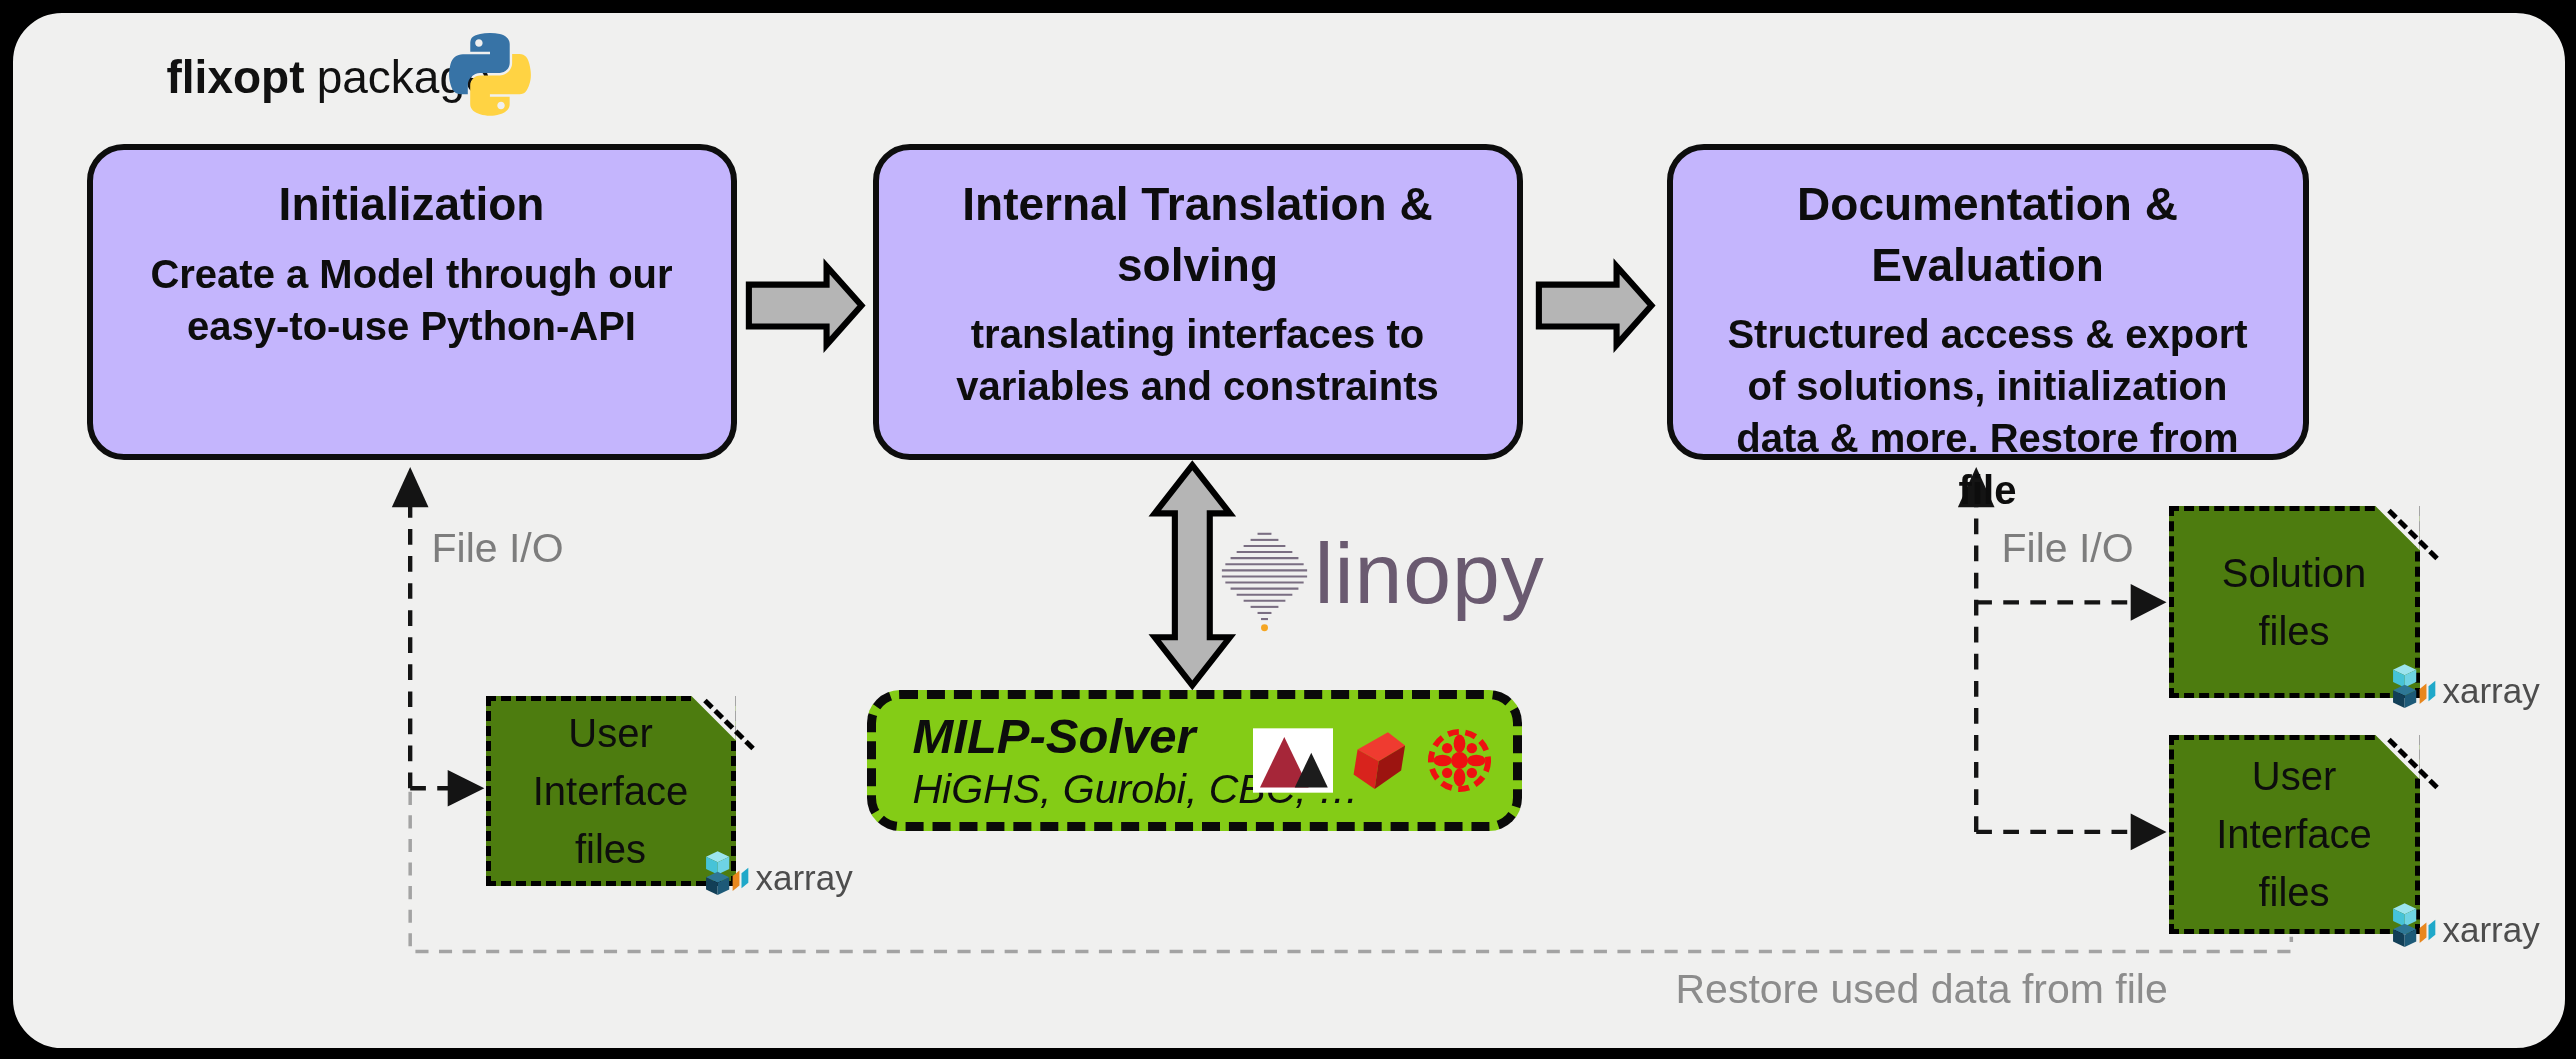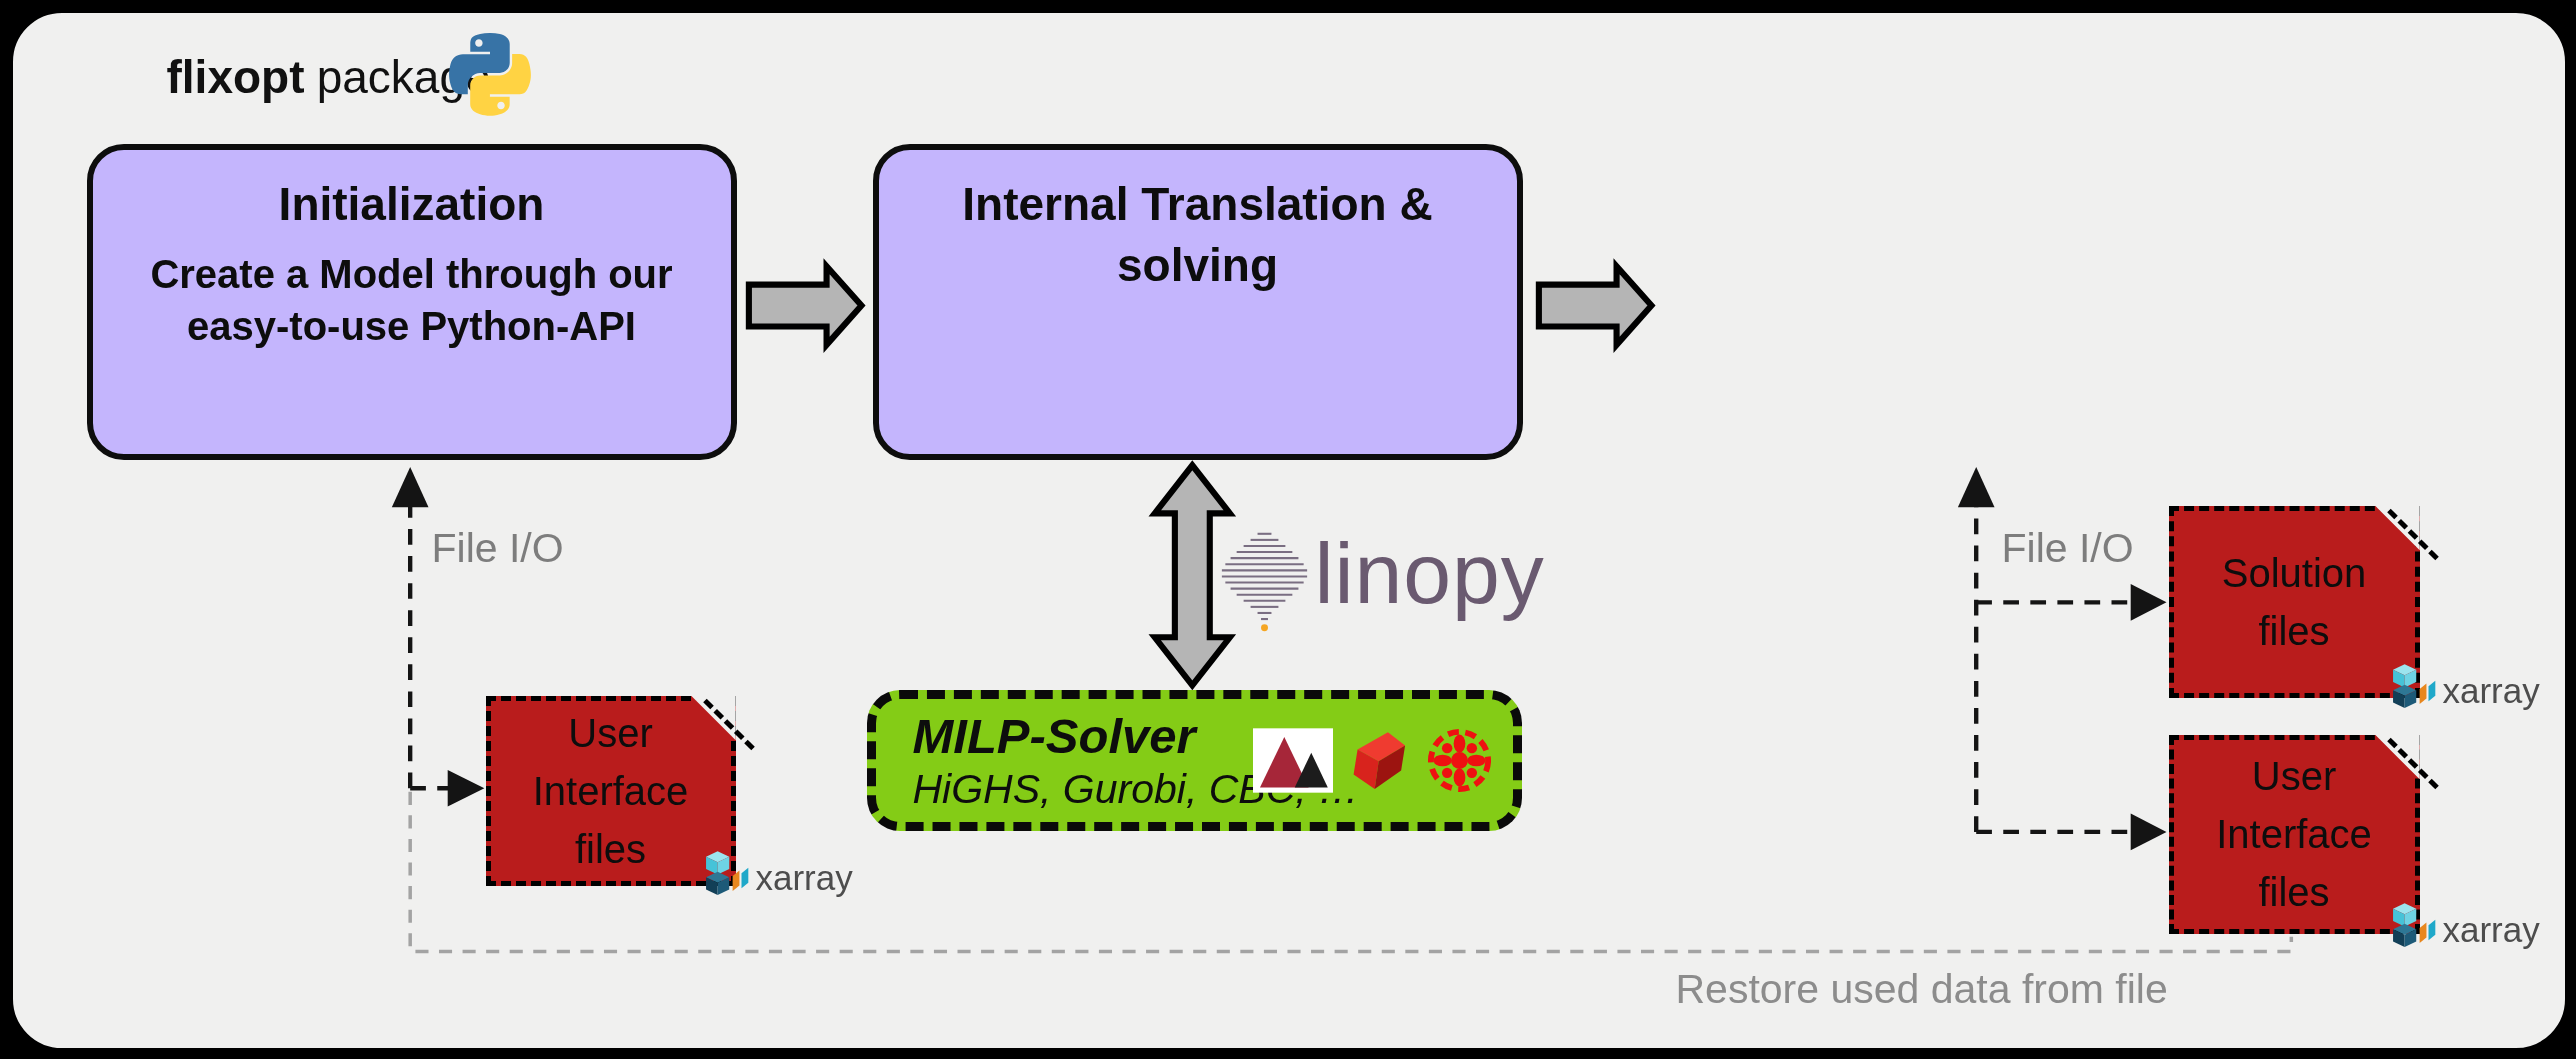--- a/index.html
+++ b/index.html
@@ -31,21 +31,21 @@
   .solver-text{padding-left:37px;}
   .solver-text h3{margin:0;font-size:49px;font-style:italic;font-weight:700;color:#0d0d0d;line-height:1.15;}
   .solver-text p{margin:3.5px 0 0 0;font-size:41px;font-style:italic;color:#0d0d0d;line-height:1.1;}
   .solver-logos{position:absolute;right:21px;top:50%;transform:translateY(-50%);
                 display:flex;align-items:center;gap:14px;}
   
   .linopy{position:absolute;left:1208px;top:517px;display:flex;align-items:flex-start;}
   .linopy-word{font-size:86px;color:#6a5a70;letter-spacing:0.9px;margin-left:7px;line-height:1.0;
                font-weight:400;}
   
-  .file-box{position:absolute;background:#b91c1c;border:5.2px dashed #000;
+  .file-box{position:absolute;background:#4d7c0f;border:5.2px dashed #000;
             box-sizing:border-box;display:flex;align-items:center;justify-content:center;}
   .file-box .label{font-size:40px;color:#0d0d0d;text-align:center;line-height:1.45;max-width:218px;}
   .fold{position:absolute;top:-5.2px;right:-5.2px;width:45px;height:45px;background:#f0f0ef;
         clip-path:polygon(0 0,100% 0,100% 100%);}
   .fold-line{position:absolute;top:-27px;right:-32px;width:68px;height:0;
              border-top:5.2px dashed #000;transform:rotate(45deg);transform-origin:center;
              margin-top:48px;}
   #file-ui-left{left:473px;top:683px;width:250px;height:190px;}
   #file-solution{left:2156px;top:493px;width:251px;height:192px;}
   #file-ui-right{left:2156px;top:722px;width:251px;height:199px;}
@@ -99,20 +99,25 @@
 
     <path d="M455 892 V1075 H2610 V1058" fill="none" stroke="#a3a3a3" stroke-width="4" stroke-dasharray="15 12"></path>
   </svg>
 
   <div class="box" id="box-init">
     <h2>Initialization</h2>
     <p>Create a Model through our easy-to-use Python-API</p>
   </div>
   <div class="box" id="box-translate">
     <h2 style="max-width:524px;">Internal Translation &amp; solving</h2>
+    <p style="max-width:541px;">translating interfaces to variables and constraints</p>
+  </div>
+  <div class="box" id="box-doc">
+    <h2 style="max-width:489px;">Documentation &amp; Evaluation</h2>
+    <p style="max-width:541px;">Structured access &amp; export of solutions, initialization data &amp; more. Restore from file</p>
   </div>
 
   <div class="linopy">
     <svg width="87" height="112" viewBox="0 0 100 128">
       <g stroke="#7a6e82" stroke-width="2.4">
         <line x1="42" y1="4" x2="58" y2="4"></line>
         <line x1="34" y1="11" x2="66" y2="11"></line>
         <line x1="26" y1="18" x2="74" y2="18"></line>
         <line x1="18" y1="25" x2="82" y2="25"></line>
         <line x1="11" y1="32" x2="89" y2="32"></line>

